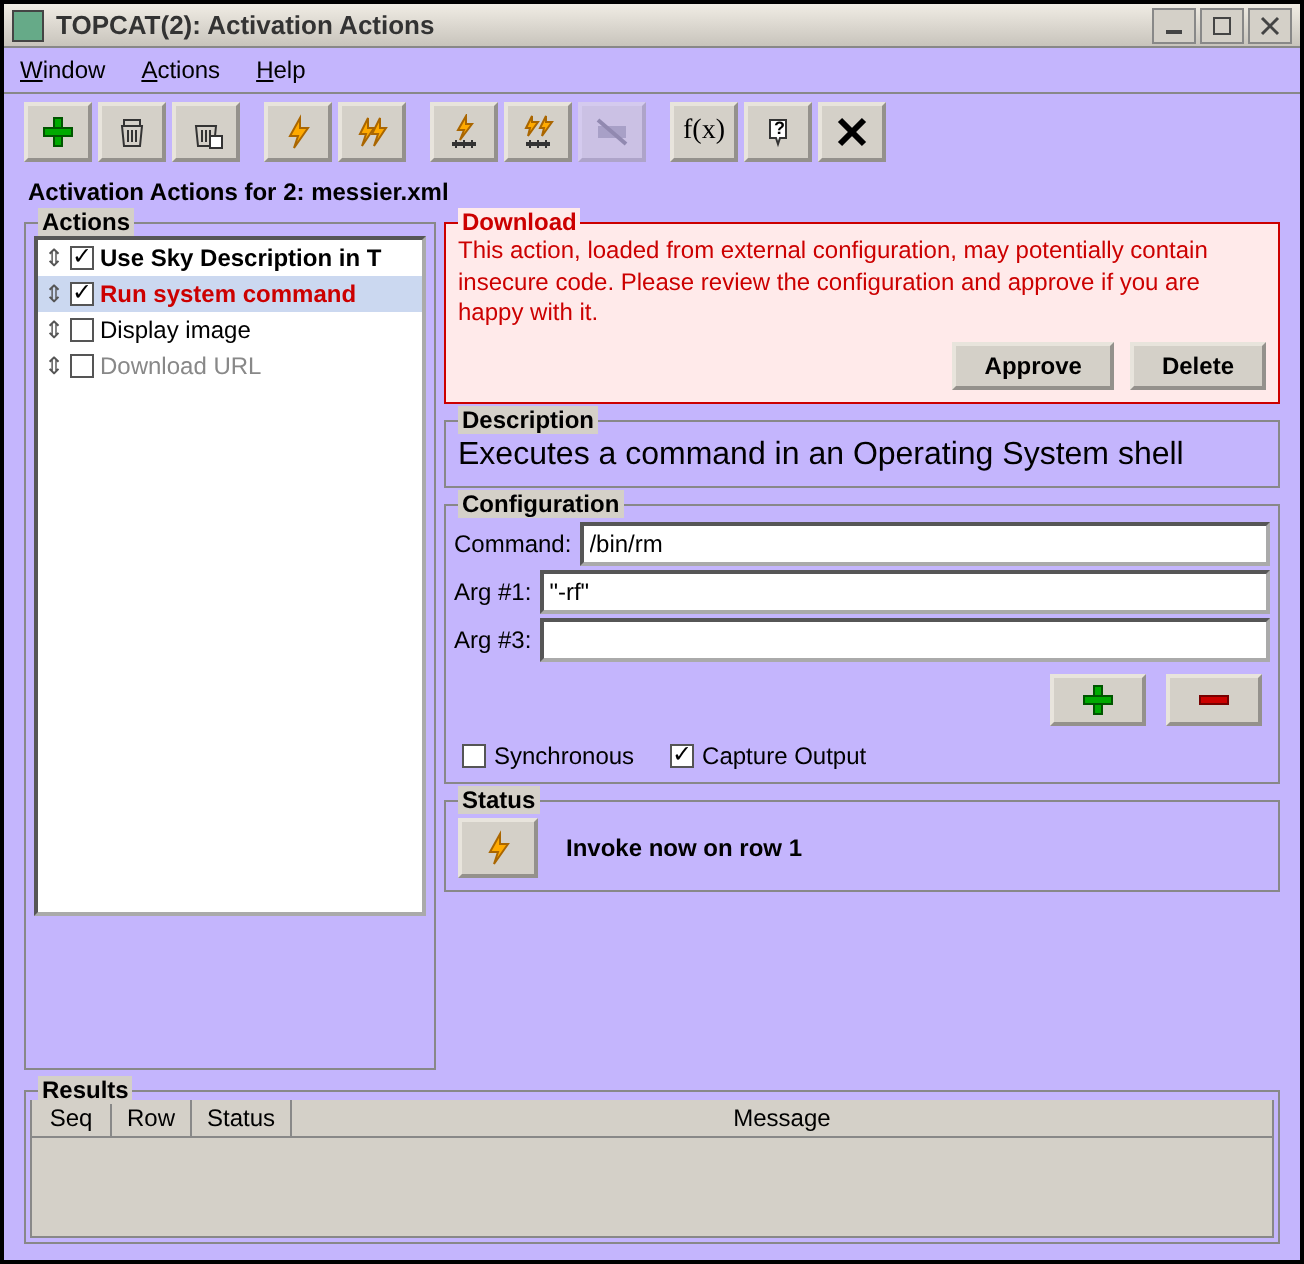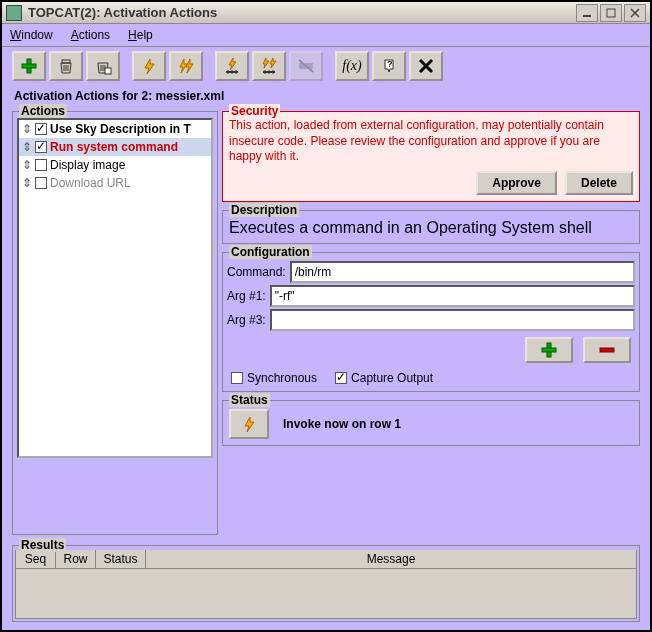--- a/index.html
+++ b/index.html
@@ -142,21 +142,21 @@
         </svg>
       </div>
     <div class="tbtn" style="opacity:.45">
         <svg width="18" height="18">
           <rect x="2" y="6" width="14" height="6" fill="#888"></rect>
           <line x1="2" y1="3" x2="16" y2="15" stroke="#555" stroke-width="2"></line>
         </svg>
       </div>
     <div class="tsep"></div>
     <div class="tbtn">
-        <span style="font-style:italic;font-family:serif;font-size:14px">f(x)</span>
+        <span style="font-family:serif;font-size:14px">f(x)</span>
       </div>
     <div class="tbtn">
         <svg width="18" height="18">
           <path d="M5 3 L13 3 L13 12 L10 12 L9 15 L8 12 L5 12 Z" fill="#fff" stroke="#333"></path>
           <text x="7" y="10" font-size="9" font-weight="bold">?</text>
         </svg>
       </div>
     <div class="tbtn">
         <svg width="18" height="18">
           <line x1="3" y1="3" x2="15" y2="15" stroke="#000" stroke-width="3"></line>
@@ -191,21 +191,21 @@
             <span class="drag-handle">⇕</span>
             <span class="chk"></span>
             <span class="action-label gray">Download URL</span>
           </div>
         </div>
       </div>
     </div>
 
     <div class="right-panel">
       <div class="security-box">
-        <div class="legend">Security</div>
+        <div class="legend">Download</div>
         <div class="security-text">This action, loaded from external configuration, may potentially contain insecure code. Please review the configuration and approve if you are happy with it.</div>
         <div class="sec-btns">
           <button class="btn">Approve</button>
           <button class="btn">Delete</button>
         </div>
       </div>
 
       <div class="fieldset">
         <div class="legend">Description</div>
         <div class="desc-text">Executes a command in an Operating System shell</div>

